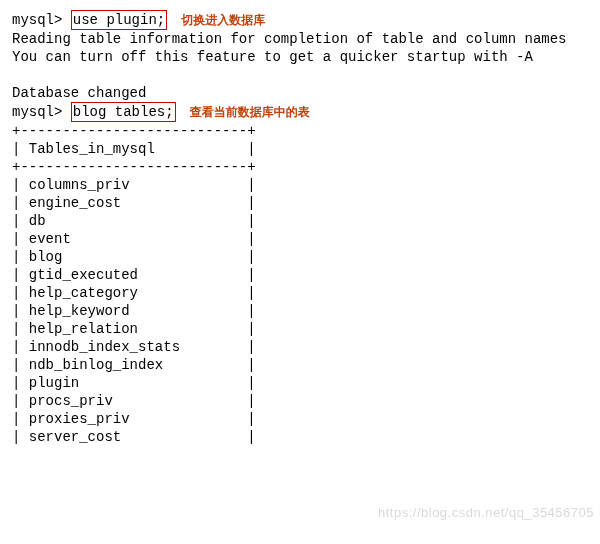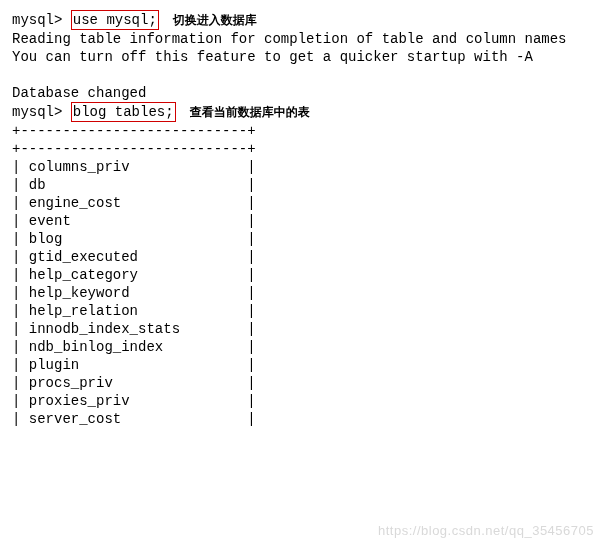--- a/index.html
+++ b/index.html
@@ -15,52 +15,53 @@
       overflow: hidden;
       position: relative;
     }
     .line { white-space: pre; }
     .boxed {
       border: 1px solid #d00000;
       padding: 0 1px;
       display: inline-block;
     }
     .anno {
-      color: #000000;
+      color: #c2410c;
       font-family: "Microsoft YaHei", "SimSun", sans-serif;
       font-size: 12px;
       font-weight: bold;
       margin-left: 14px;
     }
     .watermark {
       position: absolute;
       right: 6px;
-      bottom: 4px;
+      bottom: 22px;
       color: #d9d9d9;
       font-family: Arial, sans-serif;
       font-size: 13px;
       letter-spacing: 0.5px;
     }
   </style>
 </head>
 <body>
 
 <div>
-  <div class="line"><span>mysql&gt; </span><span class="boxed">use mysql;</span><span class="anno">切换进入数据库</span></div>
+  <div class="line"><span>mysql&gt; </span><span class="boxed">use plugin;</span><span class="anno">切换进入数据库</span></div>
   <div class="line">Reading table information for completion of table and column names</div>
   <div class="line">You can turn off this feature to get a quicker startup with -A</div>
   <div class="line">&nbsp;</div>
   <div class="line">Database changed</div>
   <div class="line"><span>mysql&gt; </span><span class="boxed">blog tables;</span><span class="anno">查看当前数据库中的表</span></div>
   <div class="line">+---------------------------+</div>
+  <div class="line">| Tables_in_mysql           |</div>
   <div class="line">+---------------------------+</div>
   <div id="table-rows">
       <div class="line">| columns_priv              |</div>
+      <div class="line">| engine_cost               |</div>
       <div class="line">| db                        |</div>
-      <div class="line">| engine_cost               |</div>
       <div class="line">| event                     |</div>
       <div class="line">| blog                      |</div>
       <div class="line">| gtid_executed             |</div>
       <div class="line">| help_category             |</div>
       <div class="line">| help_keyword              |</div>
       <div class="line">| help_relation             |</div>
       <div class="line">| innodb_index_stats        |</div>
       <div class="line">| ndb_binlog_index          |</div>
       <div class="line">| plugin                    |</div>
       <div class="line">| procs_priv                |</div>

